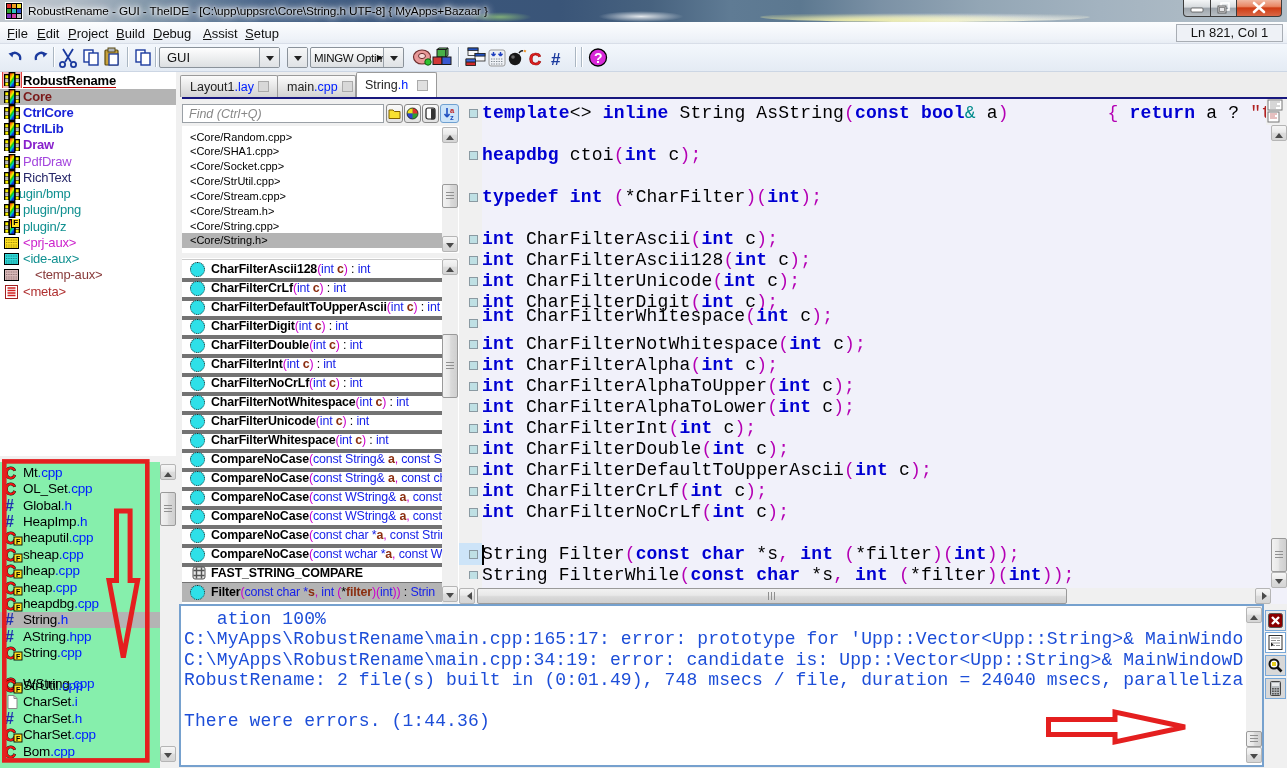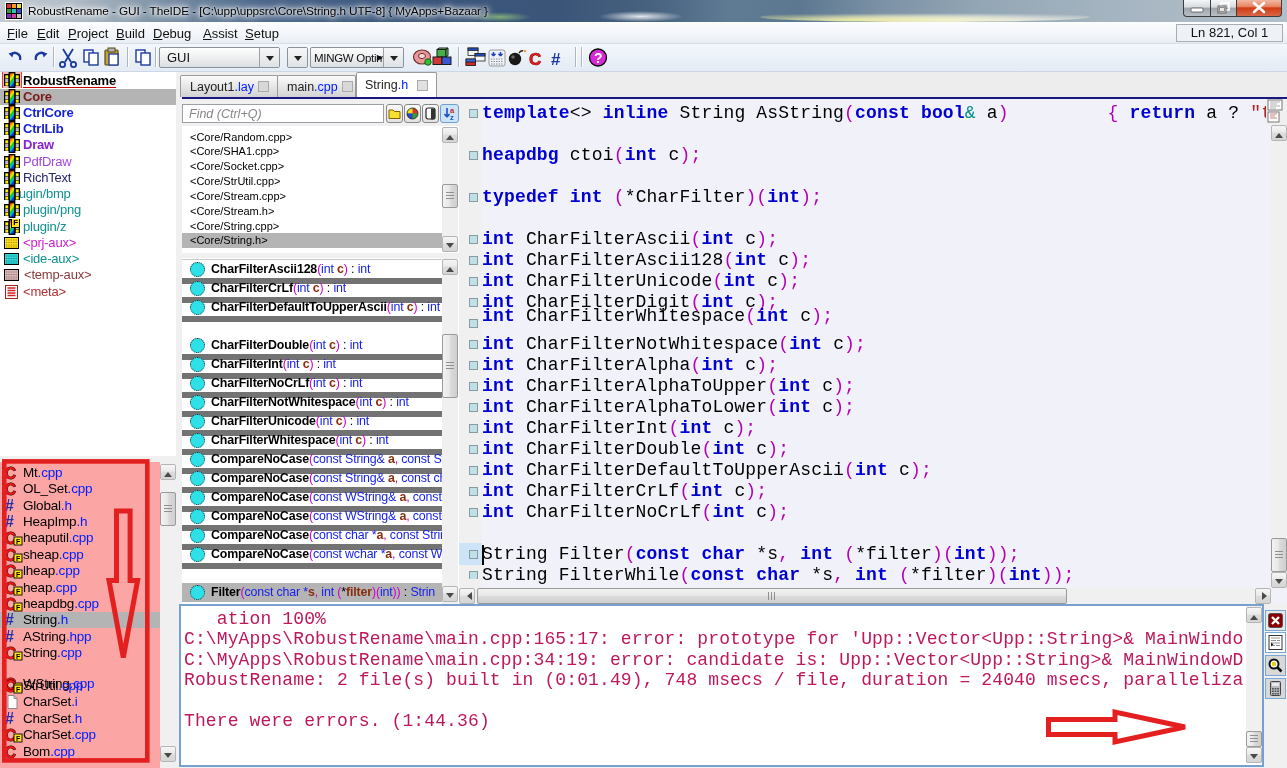--- a/index.html
+++ b/index.html
@@ -22,21 +22,21 @@
 .menuitem u{text-decoration-thickness:1px;}
 #lnbox{left:1176px;top:24px;width:105px;height:16px;border:1px solid #a8adb4;background:#eef1f6;font-size:13px;text-align:center;color:#111;padding-top:0px;}
 
 #toolbar{left:0;top:44px;width:1287px;height:28px;background:linear-gradient(#f3f7fc,#e4ebf4);border-bottom:1px solid #ccd6e4;box-sizing:border-box;}
 .tsep{position:absolute;top:3px;width:1px;height:20px;background:#aab6c2;box-shadow:1px 0 0 #fff;}
 .combo{position:absolute;top:3px;height:21px;box-sizing:border-box;border:1px solid #8a929a;border-radius:2px;background:linear-gradient(#fefefe,#eaeced 60%,#dcdfe2);font-size:13px;color:#111;}
 .combo .arr{position:absolute;right:0;top:0;bottom:0;width:19px;border-left:1px solid #9aa2aa;background:linear-gradient(#f6f7f8,#dfe2e5);}
 .arr:after,.sarr{content:"";position:absolute;left:50%;top:50%;margin:-2px 0 0 -4px;border:4px solid transparent;border-top:5px solid #222;}
 
 #pkgpanel{left:0;top:72px;width:176px;height:384px;background:#fff;font-size:13px;letter-spacing:-.2px;}
-#filepanel{left:0;top:462px;width:160px;height:306px;background:#fca5a5;font-size:13.5px;letter-spacing:-.2px;}
+#filepanel{left:0;top:462px;width:160px;height:306px;background:#86efac;font-size:13.5px;letter-spacing:-.2px;}
 #filepanel .row{height:16px;line-height:16px;}
 .ic{left:4px;top:0;}
 .hic{position:absolute;left:5px;top:0;font-weight:bold;color:#2030b0;font-size:16px;line-height:16px;}
 .fn{margin-left:23px;color:#000;}
 .fn b{color:#0020ff;font-weight:normal;}
 .row{position:absolute;left:0;width:100%;white-space:nowrap;overflow:hidden;}
 .sel{background:#b4b4b4;}
 
 .sb{position:absolute;background:#f0f0f0;}
 .sbtn{position:absolute;box-sizing:border-box;background:linear-gradient(#f6f6f6,#eaeaea 45%,#dcdcdc 50%,#d5d5d5);border:1px solid #b5b5b5;border-radius:2px;}
@@ -56,35 +56,35 @@
 .tabbox{position:absolute;top:6px;width:11px;height:11px;background:#d8d8d8;border:1px solid #aaa;box-sizing:border-box;}
 #navyline{left:182px;top:97px;width:1105px;height:2px;background:#18187e;}
 
 #findrow{left:182px;top:99px;width:277px;height:27px;background:#f0f0f0;}
 #findbox{position:absolute;left:0px;top:5px;width:202px;height:19px;box-sizing:border-box;border:1px solid #9aa0a6;background:#fff;font-size:12.5px;font-style:italic;color:#888;padding:2px 0 0 6px;}
 .fbtn{position:absolute;top:5px;width:17px;height:19px;box-sizing:border-box;border:1px solid #888;border-radius:3px;background:linear-gradient(#fafafa,#e2e2e2);}
 
 #corelist{left:182px;top:126px;width:277px;height:127px;background:#fff;font-size:11px;color:#000;}
 
 #funclist{left:182px;top:258px;width:277px;height:346px;background:#fff;font-size:12.4px;letter-spacing:-.15px;}
-.frow{position:absolute;left:0;width:260px;height:18px;border-bottom:6px solid #737373;white-space:nowrap;overflow:hidden;}
+.frow{position:absolute;left:0;width:260px;height:18px;border-bottom:4px solid #737373;white-space:nowrap;overflow:hidden;}
 .fico{position:absolute;left:8px;top:2.5px;width:13px;height:13px;border-radius:50%;background:#2ee0e8;border:1px dotted #222;box-sizing:content-box;}
 .fname{font-weight:bold;color:#000;}
 .ft{position:absolute;left:29px;top:0;height:19px;line-height:19px;white-space:pre;}
 .fpar{color:#cc00cc;}.ftyp{color:#1822e8;}.farg{color:#8b2e10;font-weight:bold;}
 
 #editor{left:459px;top:99px;width:828px;height:505px;background:#f1f1fa;}
 #edmargin{position:absolute;left:0;top:0;width:23px;height:489px;background:#f0f0f0;}
 .eline{position:absolute;left:23px;height:21px;line-height:21px;white-space:pre;font-family:"Liberation Mono",monospace;font-size:18px;letter-spacing:.17px;color:#000;}
 .k{font-weight:bold;color:#0000d2;}
 .p{color:#b400b4;}
 .amp{color:#008b8b;}
 
 #console{left:179px;top:604px;width:1085px;height:163px;box-sizing:border-box;border:2px solid #76a1ce;background:#fff;}
-.cline{position:absolute;left:3px;white-space:pre;font-family:"Liberation Mono",monospace;font-size:18px;letter-spacing:.12px;color:#be185d;}
+.cline{position:absolute;left:3px;white-space:pre;font-family:"Liberation Mono",monospace;font-size:18px;letter-spacing:.12px;color:#1d4ed8;}
 </style></head>
 <body>
 
 <div class="abs" id="titlebar"></div>
 <div class="abs" id="titleglow"></div>
 <div class="abs" style="left:468px;top:12px;width:64px;height:10px;border-radius:50%;background:radial-gradient(ellipse,rgba(150,200,120,.75),rgba(150,200,120,0) 70%)"></div>
 <div class="abs" style="left:598px;top:11px;width:86px;height:11px;border-radius:50%;background:radial-gradient(ellipse,rgba(255,255,255,.85),rgba(255,255,255,0) 70%)"></div>
 <svg class="abs" style="left:5px;top:2px" width="18" height="18" viewBox="0 0 18 18">
  <rect x="0" y="0" width="18" height="18" fill="#fff"></rect>
  <rect x="1" y="1" width="16" height="16" fill="#000"></rect>
@@ -282,21 +282,21 @@
  <div class="row" style="top:162.8px;height:16px;line-height:16px"><svg class="abs" style="left:4px;top:0" width="16" height="16">
         <use href="#gridicon"></use>
       </svg><span style="margin-left:23px;color:#cc22cc">&lt;prj-aux&gt;</span></div>
  <div class="row" style="top:179px;height:16px;line-height:16px"><svg class="abs" style="left:4px;top:0" width="16" height="16">
         <rect x="0.5" y="2.5" width="14" height="11" fill="#30d8d8" stroke="#000"></rect>
         <path d="M2 5 h11 M2 7.5 h11 M2 10 h11 M2 12 h11" stroke="#107070" stroke-width="0.8" stroke-dasharray="1 0.7"></path>
       </svg><span style="margin-left:23px;color:#109090">&lt;ide-aux&gt;</span></div>
  <div class="row" style="top:195.3px;height:16px;line-height:16px"><svg class="abs" style="left:4px;top:0" width="16" height="16">
         <rect x="0.5" y="2.5" width="14" height="11" fill="#d8b8b8" stroke="#000"></rect>
         <path d="M2 5 h11 M2 7.5 h11 M2 10 h11 M2 12 h11" stroke="#806060" stroke-width="0.8" stroke-dasharray="1 0.7"></path>
-      </svg><span style="margin-left:24px;color:#883a3a">&lt;temp-aux&gt;</span></div>
+      </svg><span style="margin-left:35px;color:#883a3a">&lt;temp-aux&gt;</span></div>
  <div class="row" style="top:211.5px;height:16px;line-height:16px"><svg class="abs" style="left:4px;top:0" width="16" height="16">
         <rect x="1.5" y="1.5" width="12" height="13" fill="#fff" stroke="#a02020"></rect>
         <path d="M3.5 4 h8 M3.5 6.5 h8 M3.5 9 h8 M3.5 11.5 h8" stroke="#d02020" stroke-width="1.4"></path>
       </svg><span style="margin-left:23px;color:#b03030">&lt;meta&gt;</span></div>
 </div>
 <div class="abs" id="filepanel">
  <div class="row" style="top:2.8px"><svg class="abs ic" width="16" height="16">
         <use href="#cicon"></use>
       </svg><span class="fn">Mt<b>.cpp</b></span></div>
  <div class="row" style="top:19.2px"><svg class="abs ic" width="16" height="16">
@@ -419,20 +419,24 @@
       <span class="ft"><span class="fname">CharFilterAscii128</span><span class="fpar">(</span><span class="ftyp">int </span><span class="farg">c</span><span class="fpar">)</span> : <span class="ftyp">int</span></span>
     </div>
  <div class="frow" style="top:20.5px">
       <span class="fico"></span>
       <span class="ft"><span class="fname">CharFilterCrLf</span><span class="fpar">(</span><span class="ftyp">int </span><span class="farg">c</span><span class="fpar">)</span> : <span class="ftyp">int</span></span>
     </div>
  <div class="frow" style="top:39.5px">
       <span class="fico"></span>
       <span class="ft"><span class="fname">CharFilterDefaultToUpperAscii</span><span class="fpar">(</span><span class="ftyp">int </span><span class="farg">c</span><span class="fpar">)</span> : <span class="ftyp">int</span></span>
     </div>
+ <div class="frow" style="top:58.5px">
+      <span class="fico"></span>
+      <span class="ft"><span class="fname">CharFilterDigit</span><span class="fpar">(</span><span class="ftyp">int </span><span class="farg">c</span><span class="fpar">)</span> : <span class="ftyp">int</span></span>
+    </div>
  <div class="frow" style="top:77.5px">
       <span class="fico"></span>
       <span class="ft"><span class="fname">CharFilterDouble</span><span class="fpar">(</span><span class="ftyp">int </span><span class="farg">c</span><span class="fpar">)</span> : <span class="ftyp">int</span></span>
     </div>
  <div class="frow" style="top:96.5px">
       <span class="fico"></span>
       <span class="ft"><span class="fname">CharFilterInt</span><span class="fpar">(</span><span class="ftyp">int </span><span class="farg">c</span><span class="fpar">)</span> : <span class="ftyp">int</span></span>
     </div>
  <div class="frow" style="top:115.5px">
       <span class="fico"></span>
@@ -466,20 +470,27 @@
       <span class="fico"></span>
       <span class="ft"><span class="fname">CompareNoCase</span><span class="fpar">(</span><span class="ftyp">const WString&amp; </span><span class="farg">a</span><span class="fpar">,</span><span class="ftyp"> const</span></span>
     </div>
  <div class="frow" style="top:267.5px">
       <span class="fico"></span>
       <span class="ft"><span class="fname">CompareNoCase</span><span class="fpar">(</span><span class="ftyp">const char *</span><span class="farg">a</span><span class="fpar">,</span><span class="ftyp"> const Strin</span></span>
     </div>
  <div class="frow" style="top:286.5px">
       <span class="fico"></span>
       <span class="ft"><span class="fname">CompareNoCase</span><span class="fpar">(</span><span class="ftyp">const wchar *</span><span class="farg">a</span><span class="fpar">,</span><span class="ftyp"> const WS</span></span>
+    </div>
+ <div class="frow" style="top:305.5px">
+      <svg class="abs" style="left:10px;top:2px" width="14" height="14" viewBox="0 0 14 14">
+        <rect x="1" y="1" width="12" height="12" rx="2" fill="#e8e8e8" stroke="#555" stroke-width="1"></rect>
+        <path d="M4.5 1.5 v11 M9.5 1.5 v11 M1.5 4.5 h11 M1.5 9.5 h11" stroke="#555" stroke-width="1.4"></path>
+      </svg>
+      <span class="ft"><span class="fname">FAST_STRING_COMPARE</span></span>
     </div>
  <div class="frow sel" style="top:324.5px;border-bottom:none;height:19.5px">
       <span class="fico"></span>
       <span class="ft"><span class="fname">Filter</span><span class="fpar">(</span><span class="ftyp">const char *</span><span class="farg">s</span><span class="fpar">,</span><span class="ftyp"> int </span><span class="fpar">(</span>*<span class="farg">filter</span><span class="fpar">)(</span><span class="ftyp">int</span><span class="fpar">))</span> : <span class="ftyp">Strin</span></span>
     </div>
 </div>
 <div class="abs sb" style="left:442px;top:258px;width:16px;height:346px"></div>
 <div class="abs sbtn uarr" style="left:442px;top:259px;width:16px;height:16px"></div>
 <div class="abs sthumb grip" style="left:442px;top:334px;width:16px;height:64px"></div>
 <div class="abs sbtn darr" style="left:442px;top:586px;width:16px;height:16px"></div>

